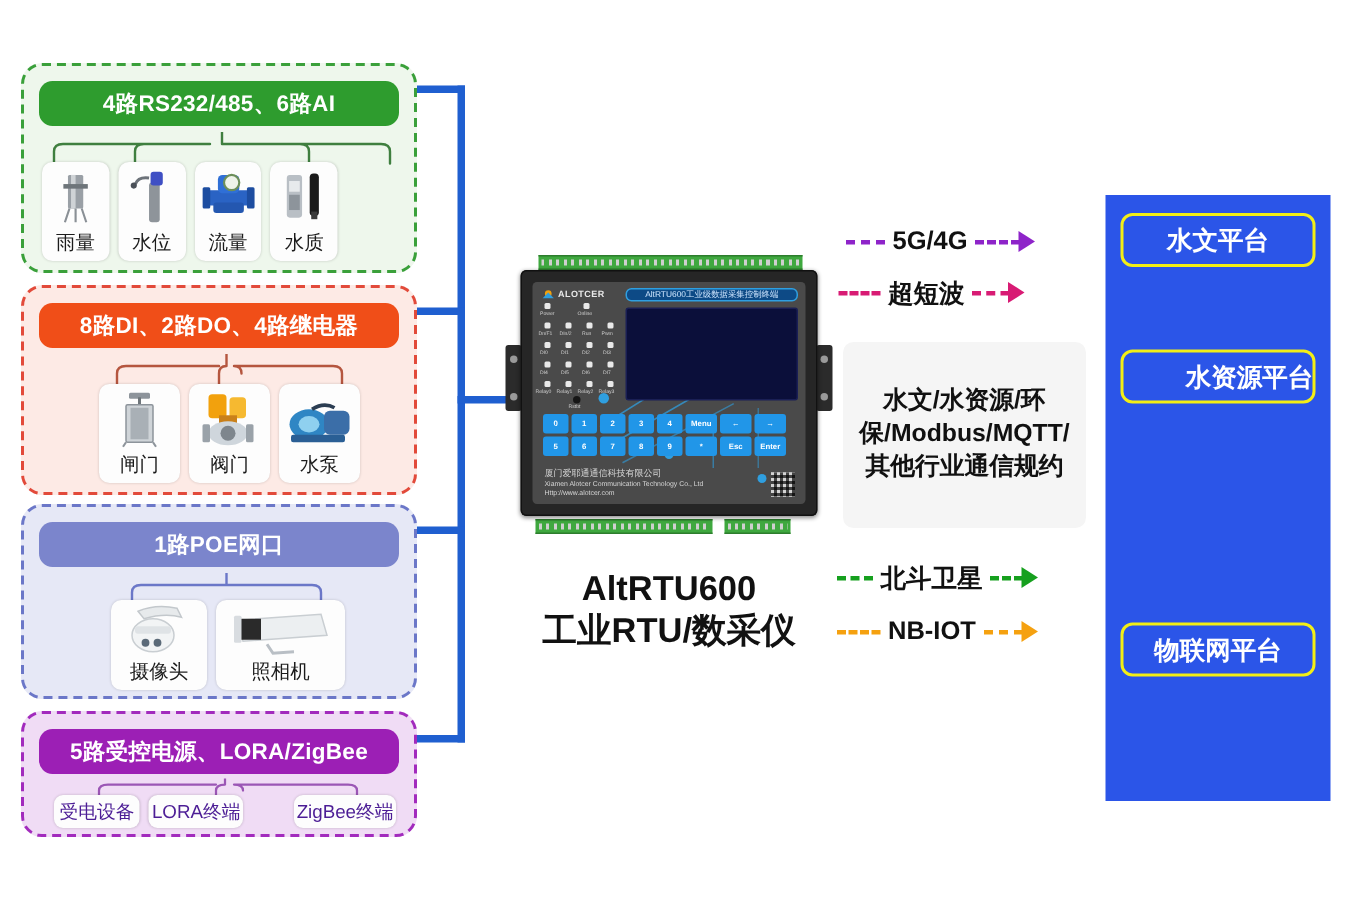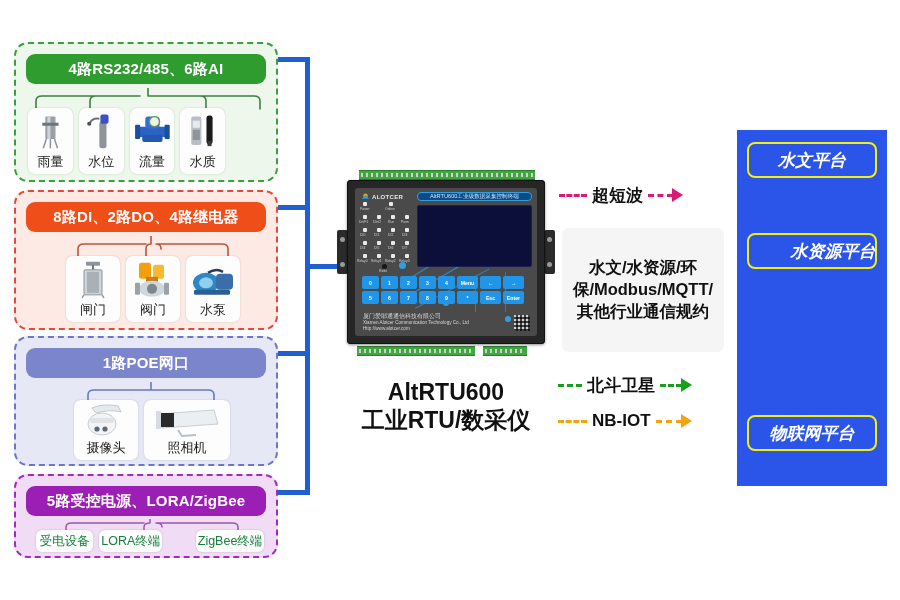--- a/index.html
+++ b/index.html
@@ -43,21 +43,21 @@
     padding-bottom: 3px;
   }
   .card .art { flex: 1; width: 100%; position: relative; }
   .card .cap {
     font-size: 13px; color: #1b1b1b; line-height: 1.1;
     padding: 1px 2px 2px; white-space: nowrap;
   }
   .chipcard {
     background: #fdfdfd; border-radius: 6px;
     box-shadow: 0 0 2px rgba(0,0,0,.2);
-    font-size: 12.5px; color: #15803d;
+    font-size: 12.5px; color: #4c1d95;
     display: flex; align-items: center; justify-content: center;
     white-space: nowrap;
   }
 
   
   #p-ai   { left:14px; top:42px;  width:264px; height:140px; border-color:#3aa03a; background:#eef7ec; }
   #p-ai   .panel-title { background:#2e9c2e; }
   #p-di   { left:14px; top:190px; width:264px; height:140px; border-color:#e24a3a; background:#fdeae5; }
   #p-di   .panel-title { background:#f04e18; }
   #p-poe  { left:14px; top:336px; width:264px; height:130px; border-color:#6b77c8; background:#e6e8f6; }
@@ -137,23 +137,22 @@
   }
   #proto-box{
     position:absolute; left:562px; top:228px; width:162px; height:124px;
     background:#f5f5f5; border-radius:7px;
     display:flex; align-items:center; justify-content:center; text-align:center;
     font-size:16.5px; font-weight:bold; color:#111; line-height:1.33; padding:0 6px;
   }
 
   
   #platforms{
-    position:absolute; left:737px; top:130px; width:150px; height:356px;
+    position:absolute; left:737px; top:130px; width:150px; height:404px;
     background:#2b55e8;
-    font-style:italic;
   }
   .plat{
     position:absolute; left:10px; width:130px; height:36px;
     border:2.5px solid #f2ee16; border-radius:8px;
     color:#ffffff; font-weight:bold; font-size:17px;
     display:flex; align-items:center; justify-content:center; white-space:nowrap;
   }
 </style>
 </head>
 <body>
@@ -418,20 +417,26 @@
         <div class="qr"></div>
       </div>
     </div>
   </div>
 
   <div class="dev-caption">
     <div>AltRTU600</div>
     <div>工业RTU/数采仪</div>
   </div>
 
+  <div class="linkrow" style="left:564px; top:150px; width:166px;">
+    <div class="dash" style="width:26px; border-color:#8e24c9;"></div>
+    <div class="linklabel">5G/4G</div>
+    <div class="dash" style="width:30px; border-color:#8e24c9;"></div>
+    <div class="arrowhead" style="border-left:11px solid #8e24c9;"></div>
+  </div>
 
   <div class="linkrow" style="left:559px; top:184px; width:171px;">
     <div class="dash" style="width:28px; border-color:#d81b74;"></div>
     <div class="linklabel">超短波</div>
     <div class="dash" style="width:25px; border-color:#d81b74;"></div>
     <div class="arrowhead" style="border-left:11px solid #d81b74;"></div>
   </div>
 
   <div id="proto-box">
     <span>水文/水资源/环保/Modbus/MQTT/其他行业通信规约</span>

